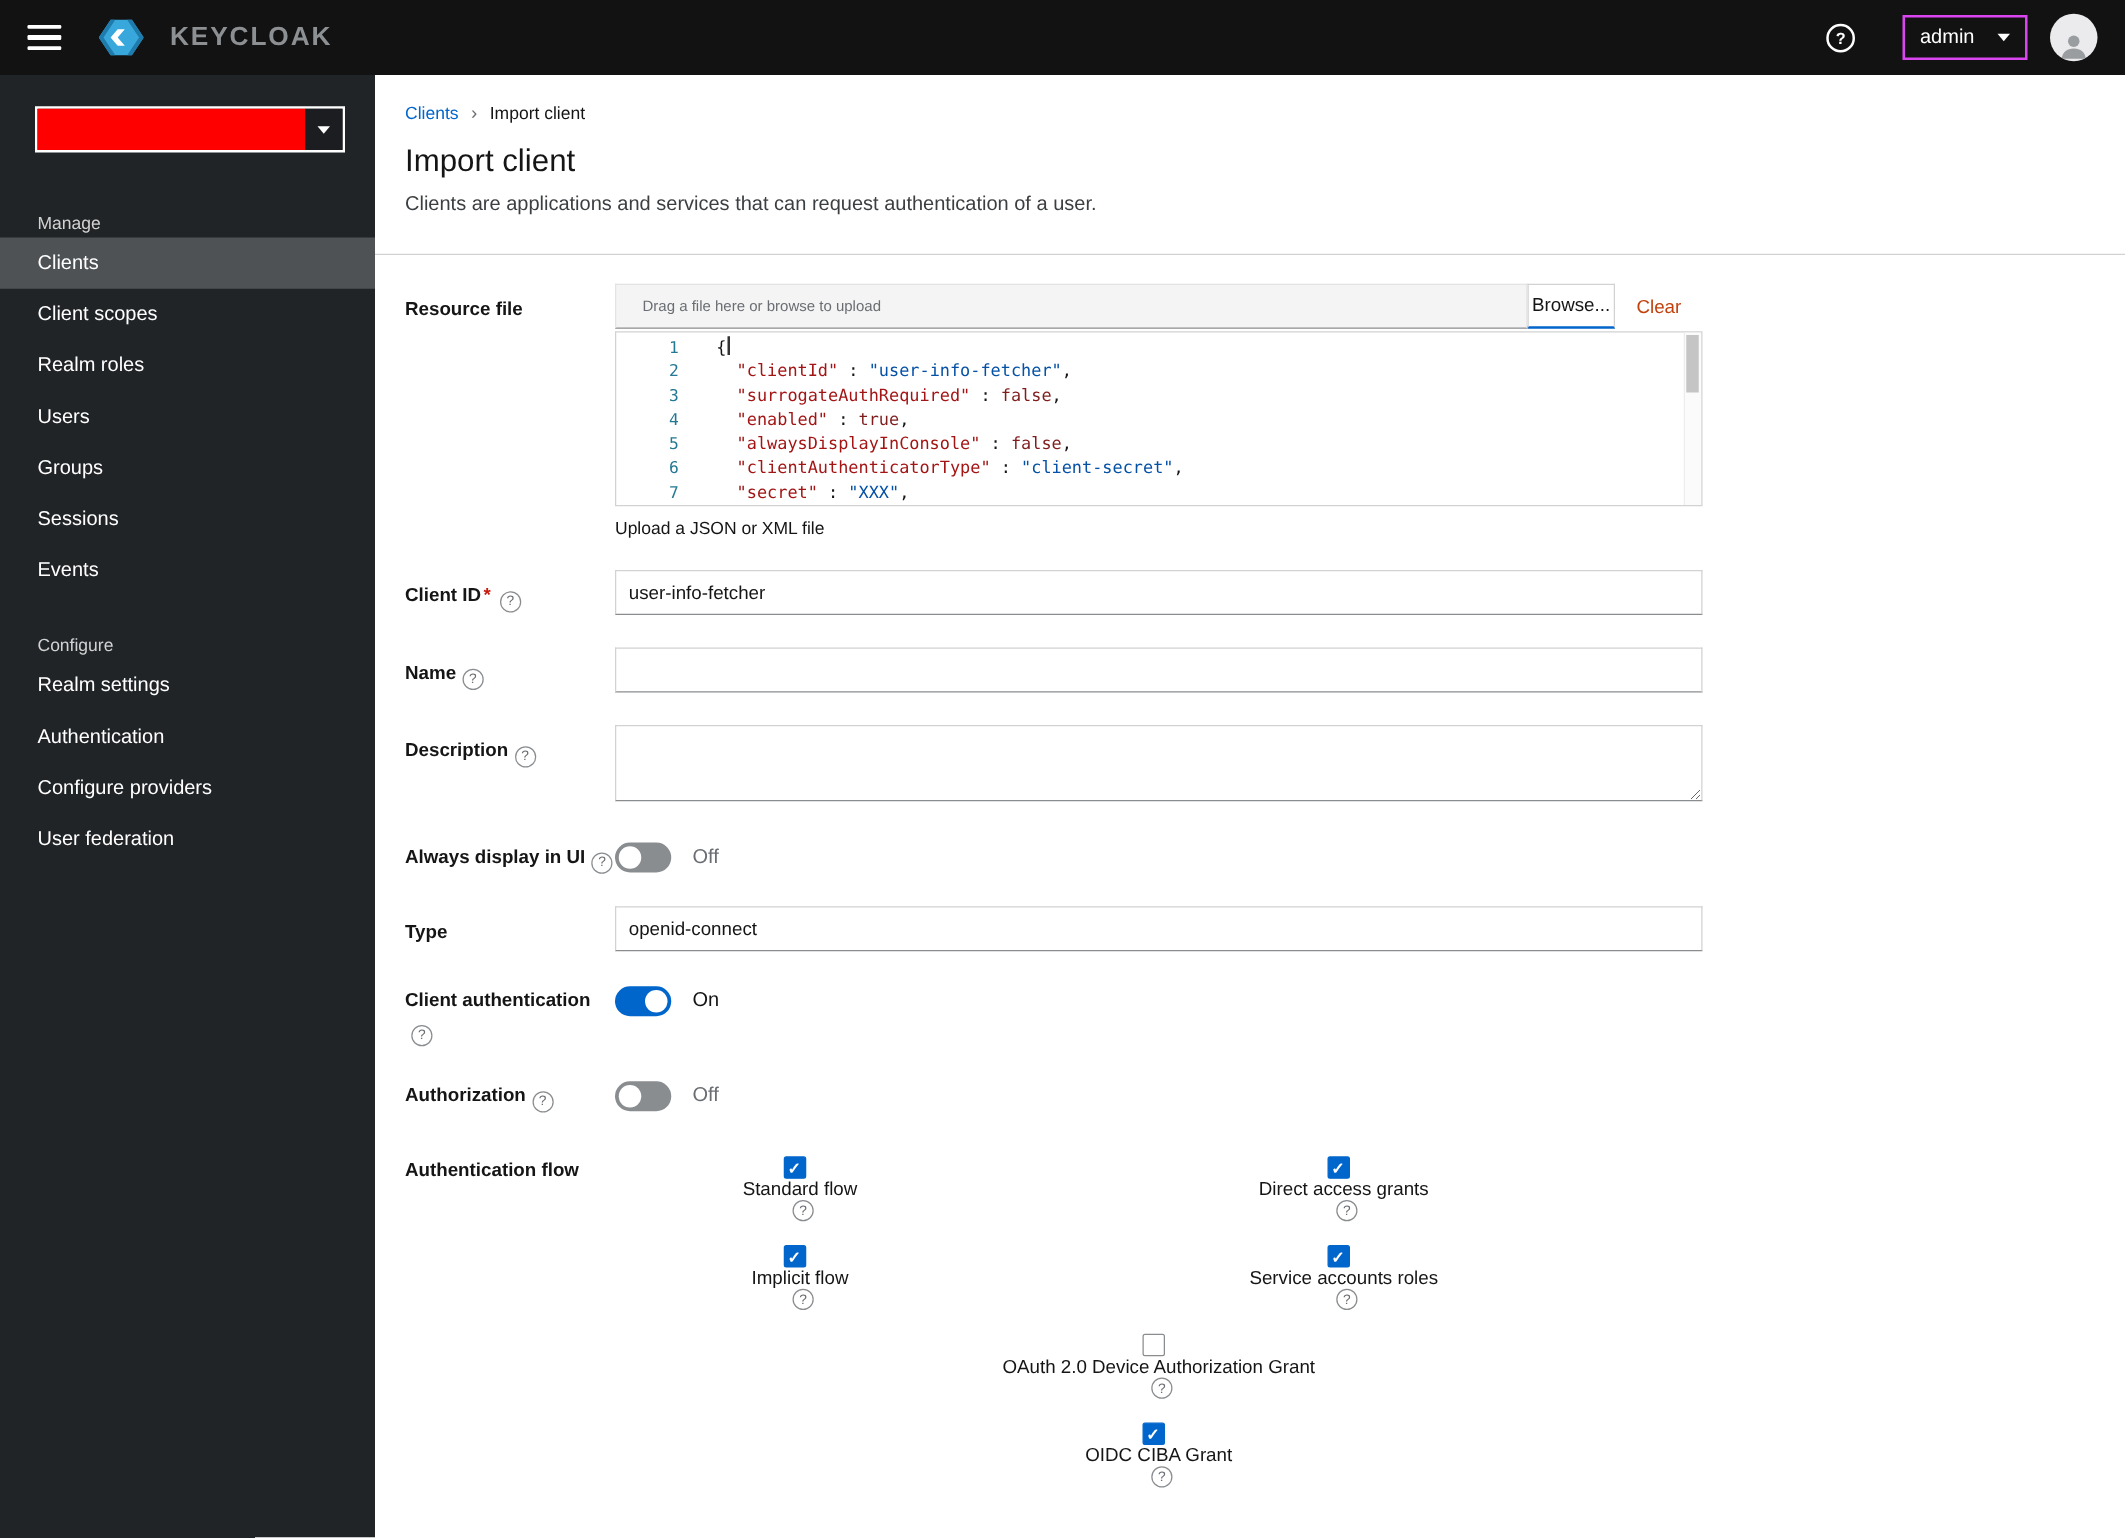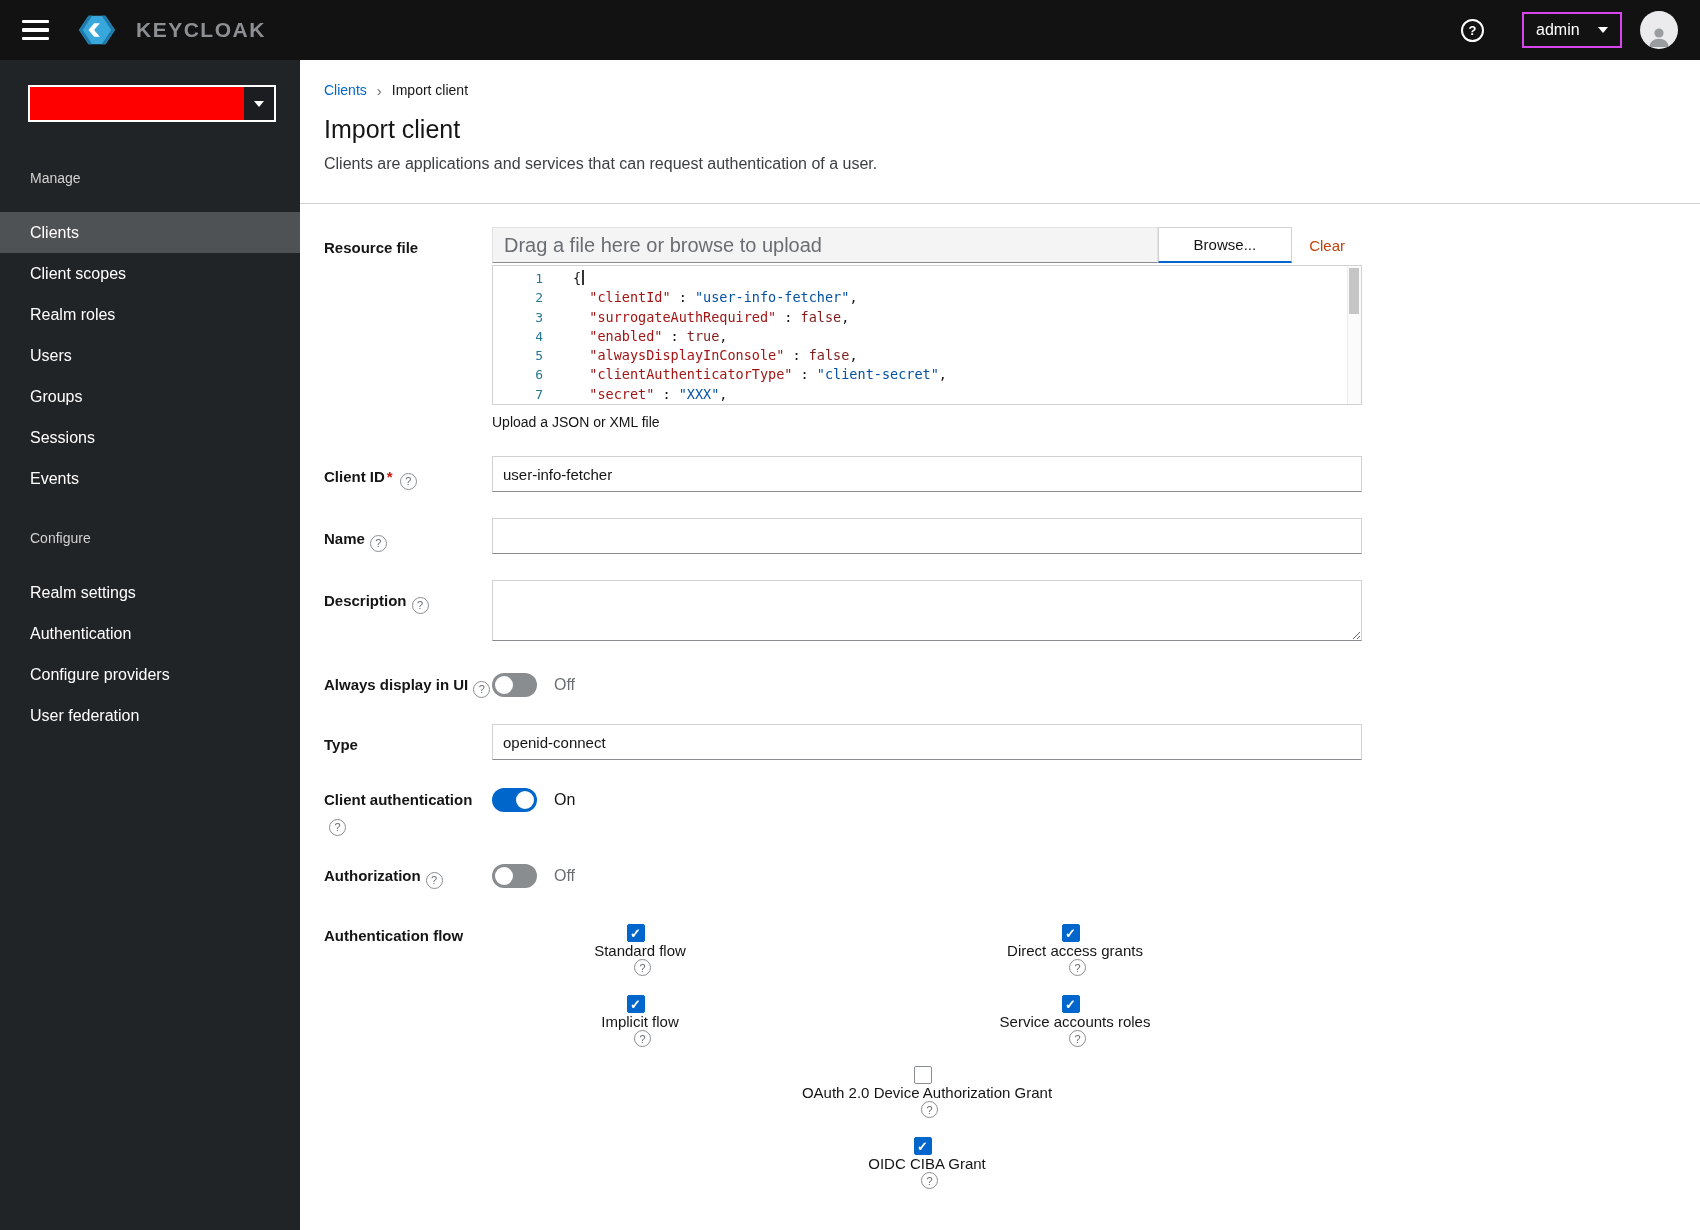--- a/index.html
+++ b/index.html
@@ -19,21 +19,21 @@
   .user-dropdown { display:flex; align-items:center; border:2px solid #d946ef; padding:0 12px; height:36px; color:#fff; font-size:16px; min-width:100px; justify-content:space-between; margin-left:38px; cursor:pointer; background:none; gap:12px; }
   .caret-down { width:0; height:0; border-left:5px solid transparent; border-right:5px solid transparent; border-top:6px solid #fff; }
   .avatar { width:38px; height:38px; border-radius:50%; background:#ebebed; display:flex; align-items:flex-end; justify-content:center; margin-left:18px; overflow:hidden; border:none; cursor:pointer; }
 
   
   .sidebar { background:#212427; overflow:hidden; }
   .realm-selector { margin:25px 24px 0 28px; width:248px; height:37px; border:2px solid #fff; display:flex; cursor:pointer; }
   .realm-red { flex:1; background:#ff0000; }
   .realm-caret-box { width:30px; background:#1b1d21; display:flex; align-items:center; justify-content:center; }
   .nav { margin-top:48px; }
-  .nav-section-header { color:#d2d2d2; font-size:14px; padding:0 0 26px 30px; font-weight:normal; }
+  .nav-section-header { color:#d2d2d2; font-size:14px; padding:0 0 4px 30px; font-weight:normal; }
   .nav-section + .nav-section { margin-top:31px; }
   .nav-item { height:41px; display:flex; align-items:center; padding-left:30px; color:#fff; font-size:16px; cursor:pointer; }
   .nav-item.active { background:#4f5255; }
 
   
   .main { background:#fff; display:flex; flex-direction:column; overflow:hidden; }
   .content-header { padding:22px 24px 30px 24px; border-bottom:1px solid #d2d2d2; }
   .breadcrumb { display:flex; align-items:center; gap:10px; font-size:14px; }
   .breadcrumb a { color:#0066cc; text-decoration:none; cursor:pointer; }
   .breadcrumb-sep { color:#6a6e73; font-size:15px; line-height:1; }
@@ -43,22 +43,22 @@
 
   .form-row { display:flex; margin-bottom:26px; }
   .form-label { width:168px; flex-shrink:0; font-weight:bold; font-size:15px; padding-top:9px; line-height:1.55; }
   .form-label .req { color:#c9190b; margin:0 2px; font-weight:bold; }
   .form-control-col { width:870px; }
 
   .help { width:17px; height:17px; border:1px solid #8a8d90; border-radius:50%; color:#6a6e73; font-size:11px; font-weight:normal; display:inline-flex; align-items:center; justify-content:center; vertical-align:-3px; margin-left:5px; cursor:pointer; flex-shrink:0; }
 
   
   .upload-bar { display:flex; height:36px; }
-  .upload-input { flex:1; background:#f4f4f4; border:1px solid #e3e3e3; border-bottom:1px solid #8a8d90; display:flex; align-items:center; padding:0 11px; color:#6a6e73; font-size:20px; cursor:pointer;text-align:right; }
-  .btn-browse { height:36px; padding:0 35px; background:#fff; border:1px solid #d2d2d2; border-bottom:2px solid #0066cc; font-size:15px; color:#151515; cursor:pointer; font-family:inherit; }
+  .upload-input { flex:1; background:#f4f4f4; border:1px solid #e3e3e3; border-bottom:1px solid #8a8d90; display:flex; align-items:center; padding:0 21px; color:#6a6e73; font-size:12px; cursor:pointer;text-align:right; }
+  .btn-browse { height:36px; padding:0 3px; background:#fff; border:1px solid #d2d2d2; border-bottom:2px solid #0066cc; font-size:15px; color:#151515; cursor:pointer; font-family:inherit; }
   .btn-clear { height:36px; padding:0 17px; background:none; border:none; font-size:15px; color:#c2410c; cursor:pointer; font-family:inherit; }
   .upload-helper { margin-top:9px; font-size:14px; color:#151515; }
 
   
   .code-editor { position:relative; margin-top:2px; height:140px; border:1px solid #d2d2d2; overflow:hidden; font-family:"DejaVu Sans Mono",monospace; font-size:13.5px; padding-top:3px; background:#fff; cursor:text; }
   .code-line { white-space:pre; height:19.3px; line-height:19.3px; }
   .ln { display:inline-block; width:50px; text-align:right; color:#237893; font-size:13px; }
   .code-text { margin-left:30px; }
   .tok-plain { color:#151515; }
   .tok-key { color:#a31515; }

